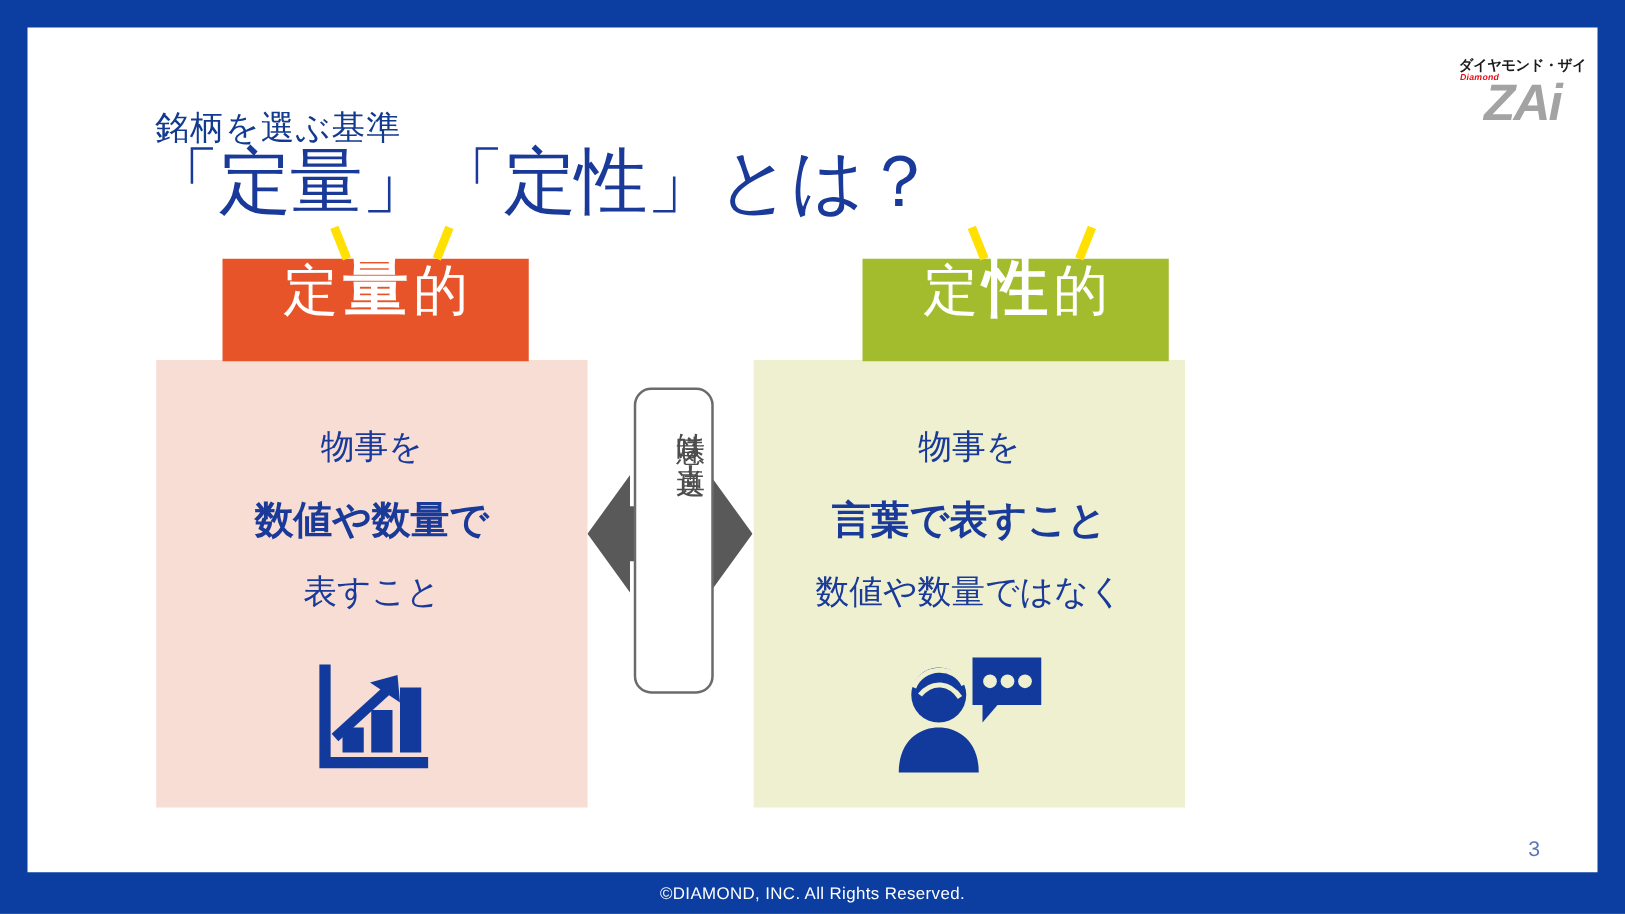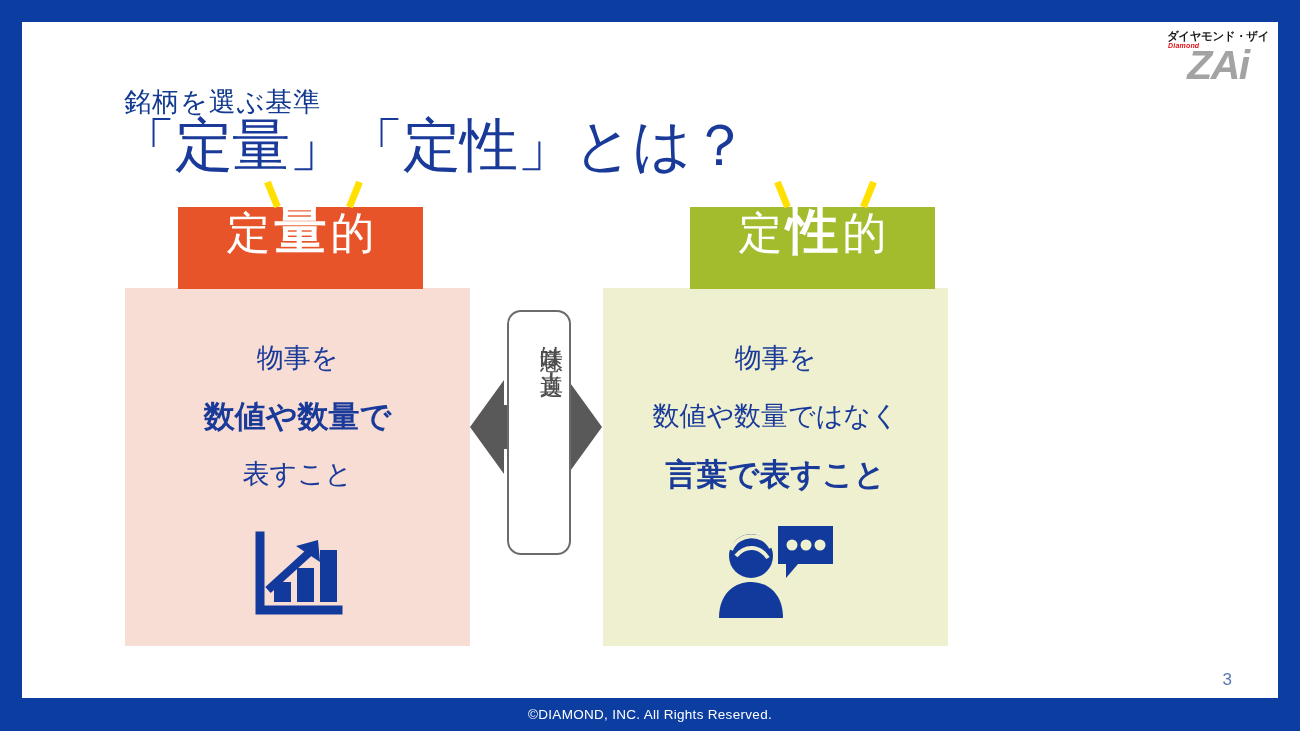--- a/index.html
+++ b/index.html
@@ -58,20 +58,21 @@
     text-align: center;
     user-select: none;
   }
   #logo-kana {
     font-size: 11.5px;
     font-weight: bold;
     color: #1a1a1a;
     letter-spacing: -0.4px;
     line-height: 12px;
     white-space: nowrap;
+    margin-top: 17px;
   }
   #logo-mark {
     position: relative;
     margin-top: 1px;
     height: 46px;
   }
   #logo-zai {
     font-size: 41px;
     font-weight: bold;
     font-style: italic;
@@ -296,22 +297,22 @@
     <div class="header-text">
       <span class="tick left"></span>
       <span class="tick right"></span>
       <span>定</span><span class="big">量</span><span>的</span>
     </div>
   </div>
 
   <div class="panel" id="panel-right">
     <div class="panel-body">
       <div class="line">物事を</div>
+      <div class="line em">言葉で表すこと</div>
       <div class="line">数値や数量ではなく</div>
-      <div class="line em">言葉で表すこと</div>
     </div>
     <div class="panel-icon" id="icon-right-wrap">
       <svg width="120" height="100" viewBox="0 0 120 100" aria-hidden="true">
 
         <circle cx="35" cy="36" r="22" fill="#123a9c"></circle>
         <path d="M15 30 C22 12, 48 12, 55 28" fill="none" stroke="#eef0cf" stroke-width="4"></path>
         <path d="M20 36 C30 24, 44 26, 52 38" fill="none" stroke="#eef0cf" stroke-width="4"></path>
 
         <path d="M3 98 C3 72, 20 62, 35 62 C50 62, 67 72, 67 98 Z" fill="#123a9c"></path>
 

